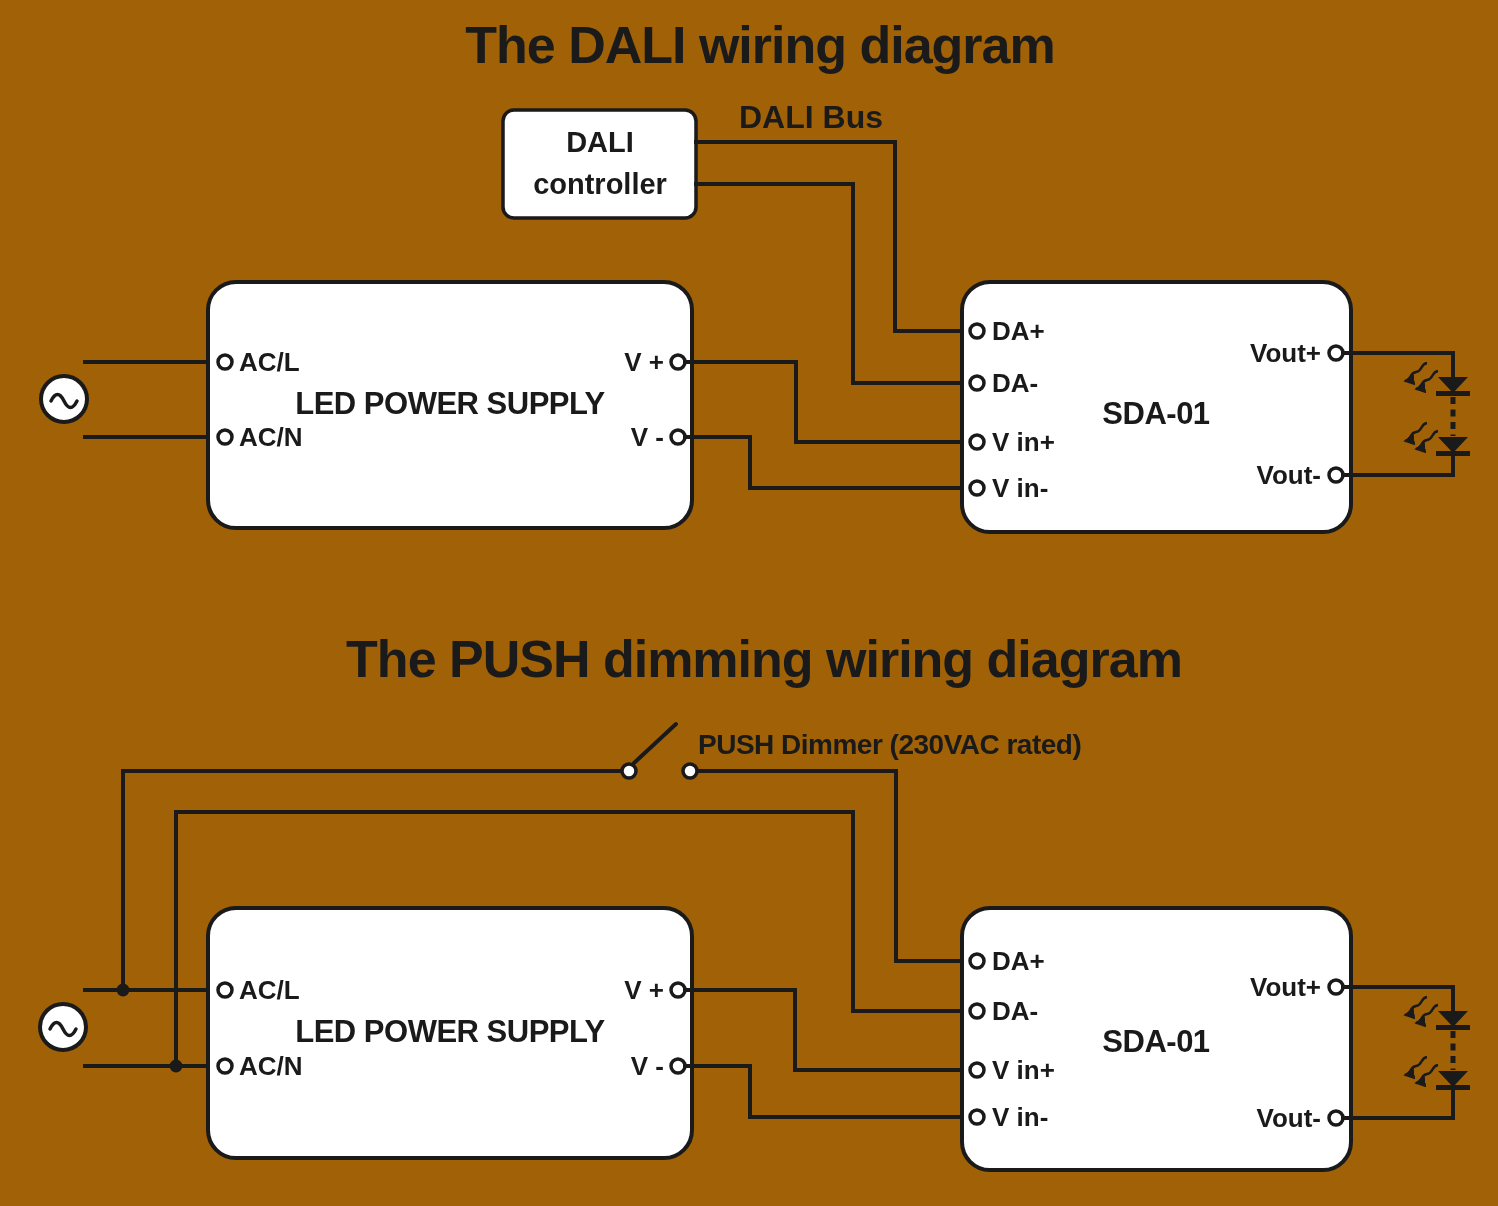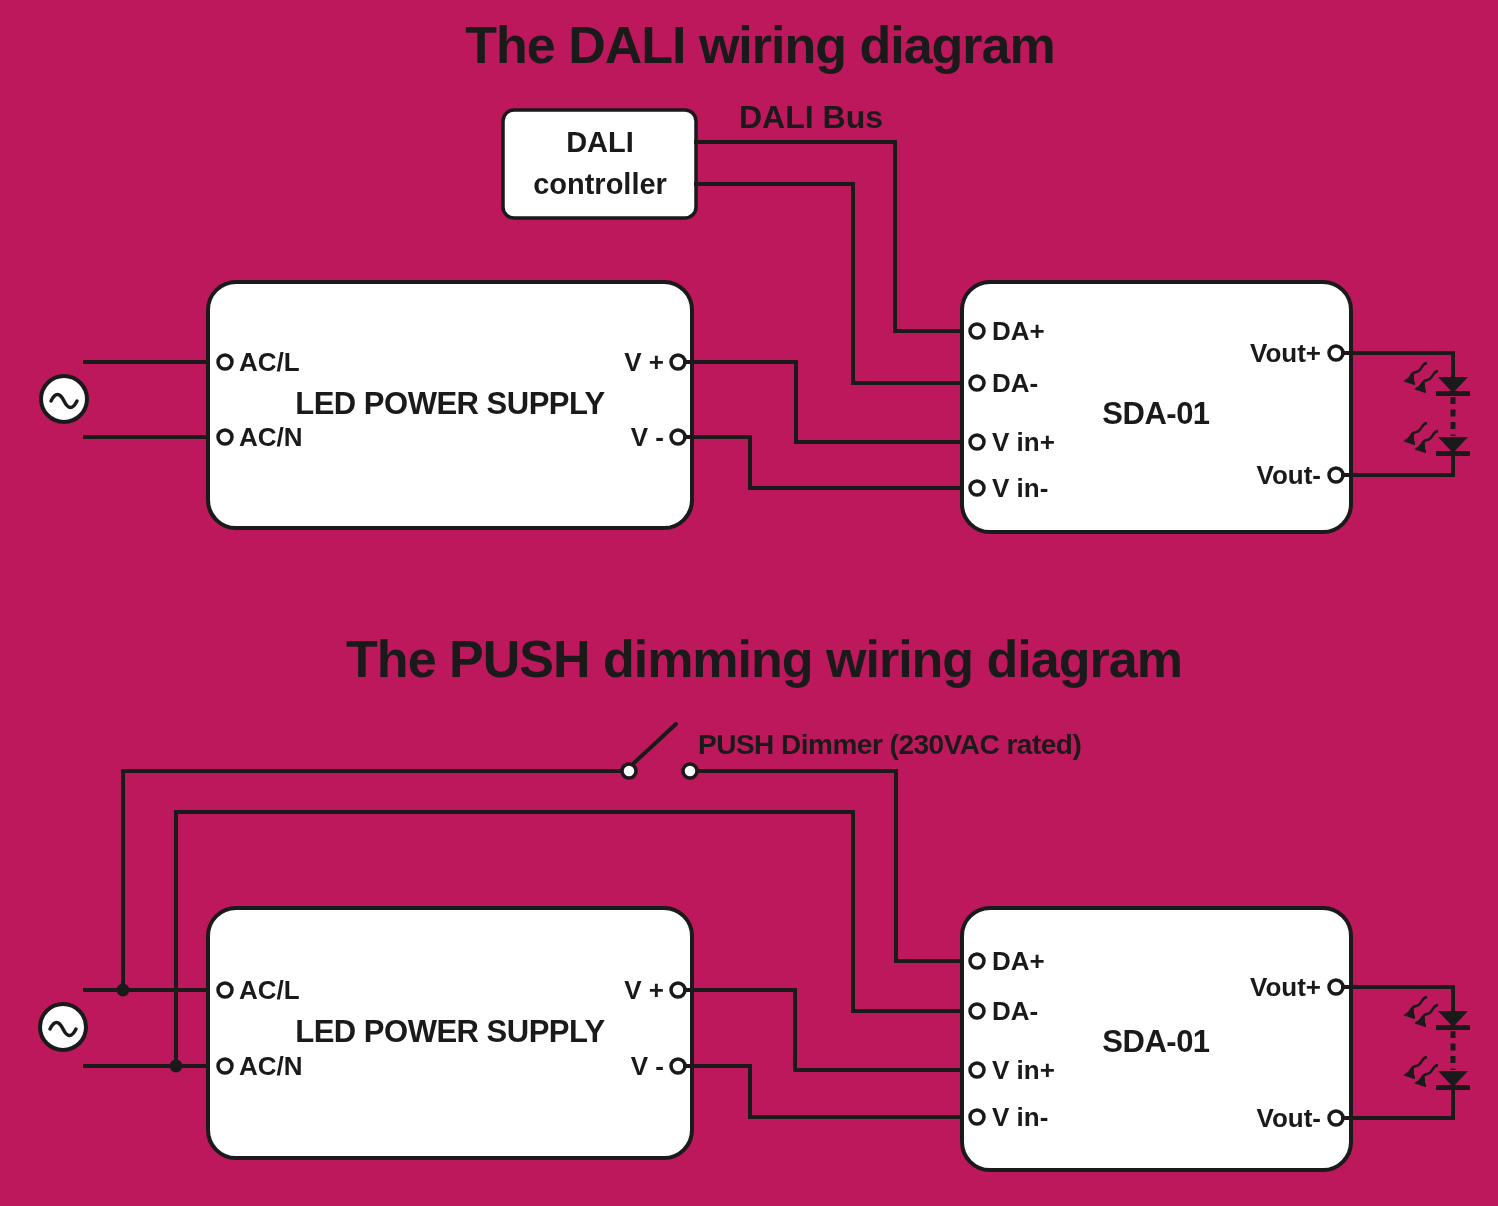--- a/index.html
+++ b/index.html
@@ -1,20 +1,20 @@
 <!DOCTYPE html>
 <html><head>
 <meta charset="utf-8">
 <style>
   html, body { margin: 0; padding: 0; background: #ffffff; }
   .page {
     position: relative;
     width: 1498px;
     height: 1206px;
-    background: #be185d;
+    background: #a16207;
     font-family: "Liberation Sans", sans-serif;
   }
   svg { display: block; }
   text {
     font-family: "Liberation Sans", sans-serif;
     font-weight: 700;
     fill: #1a1a1a;
   }
   .title     { font-size: 52px; text-anchor: middle; letter-spacing: -1px; }
   .boxlabel  { font-size: 31px; text-anchor: middle; letter-spacing: -0.5px; }

